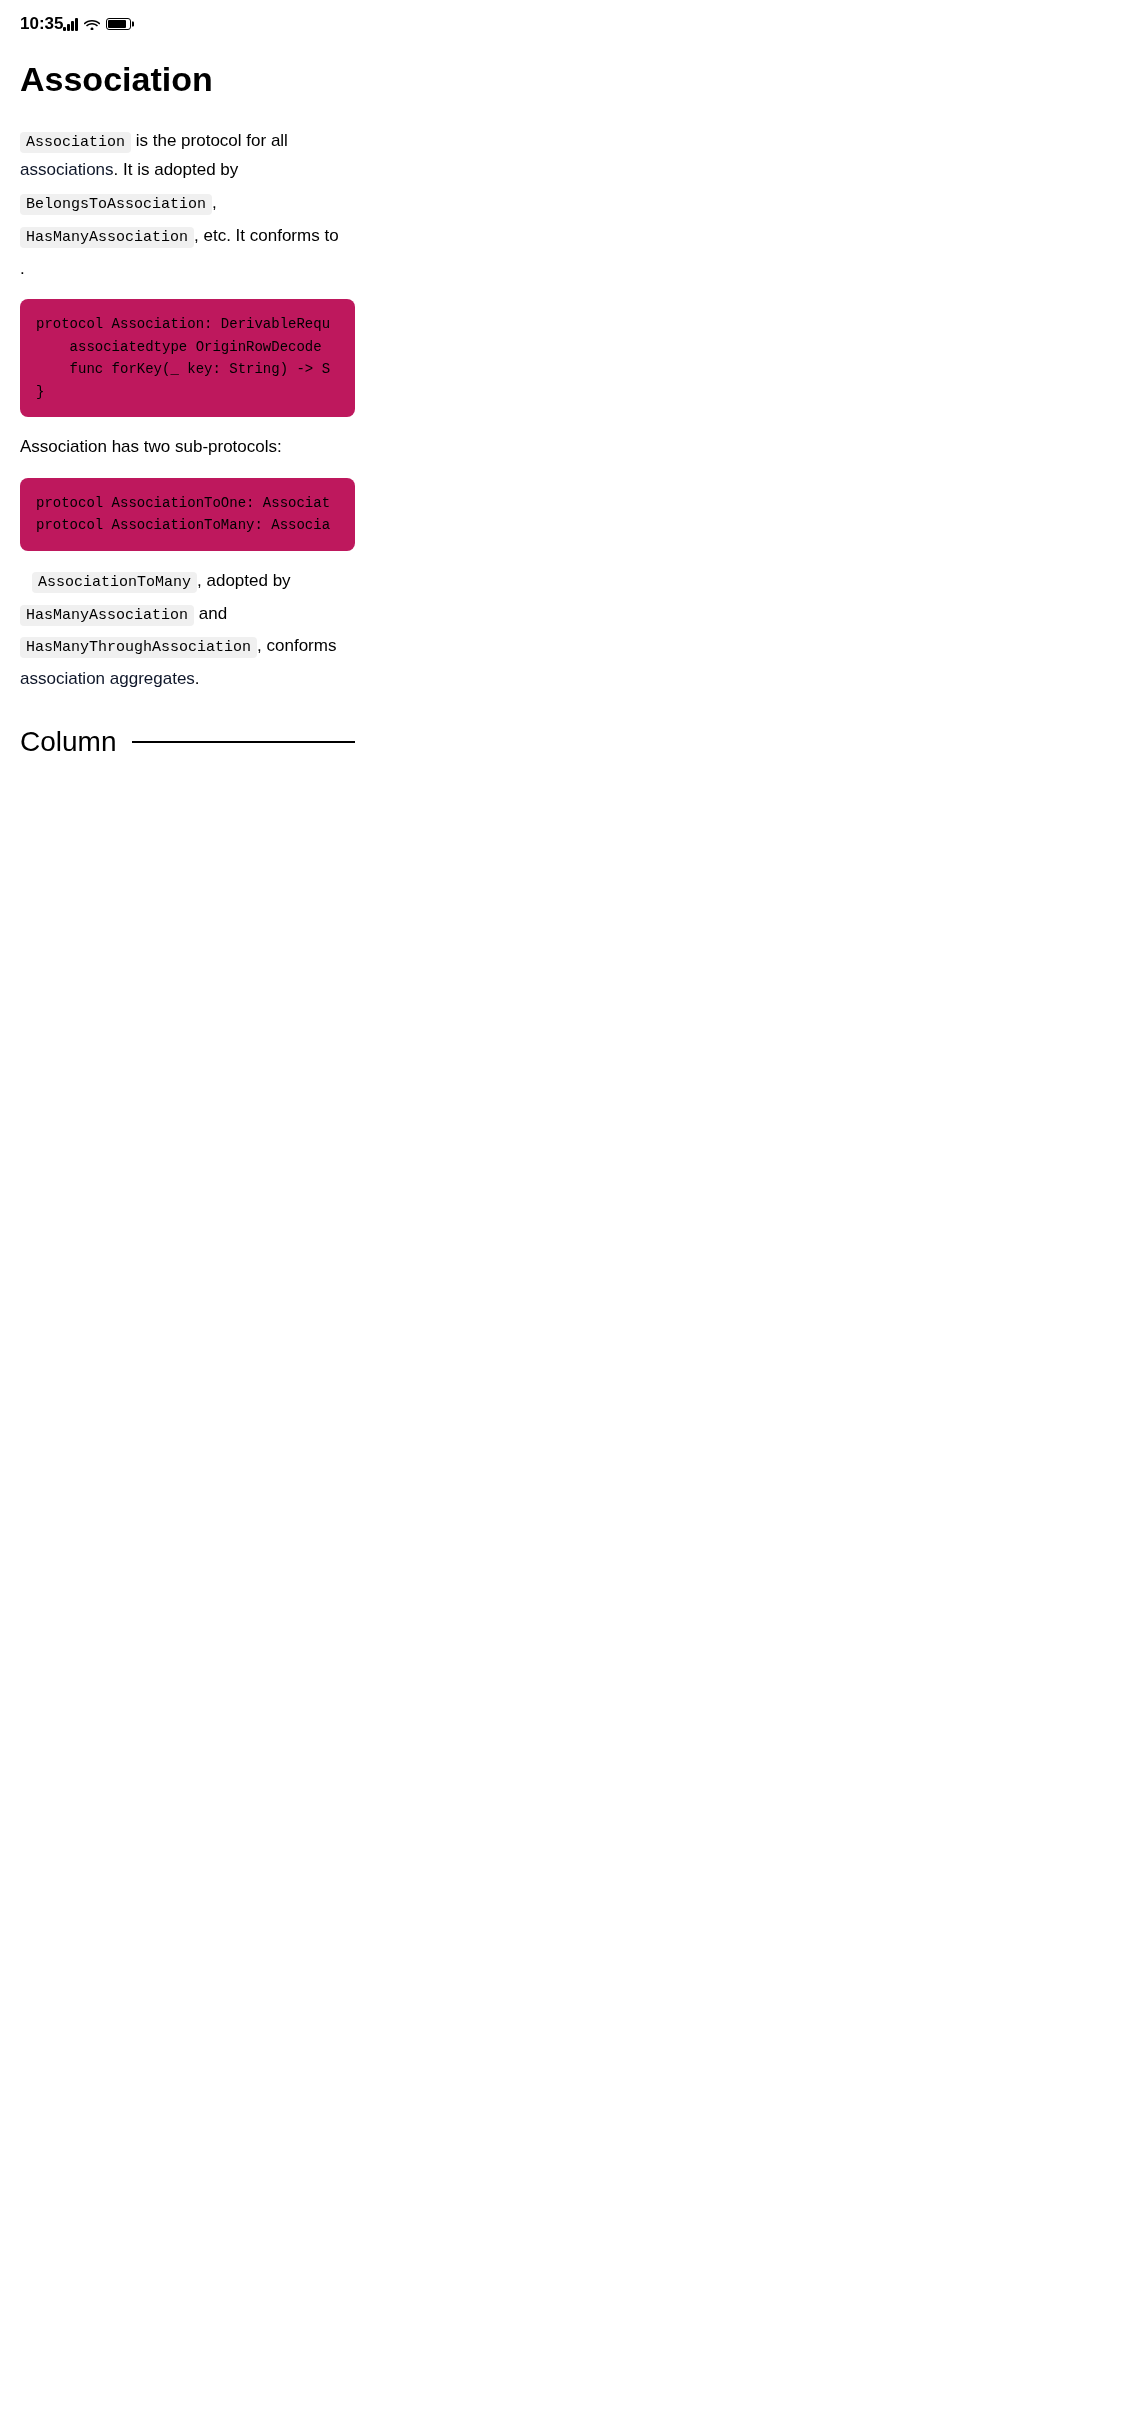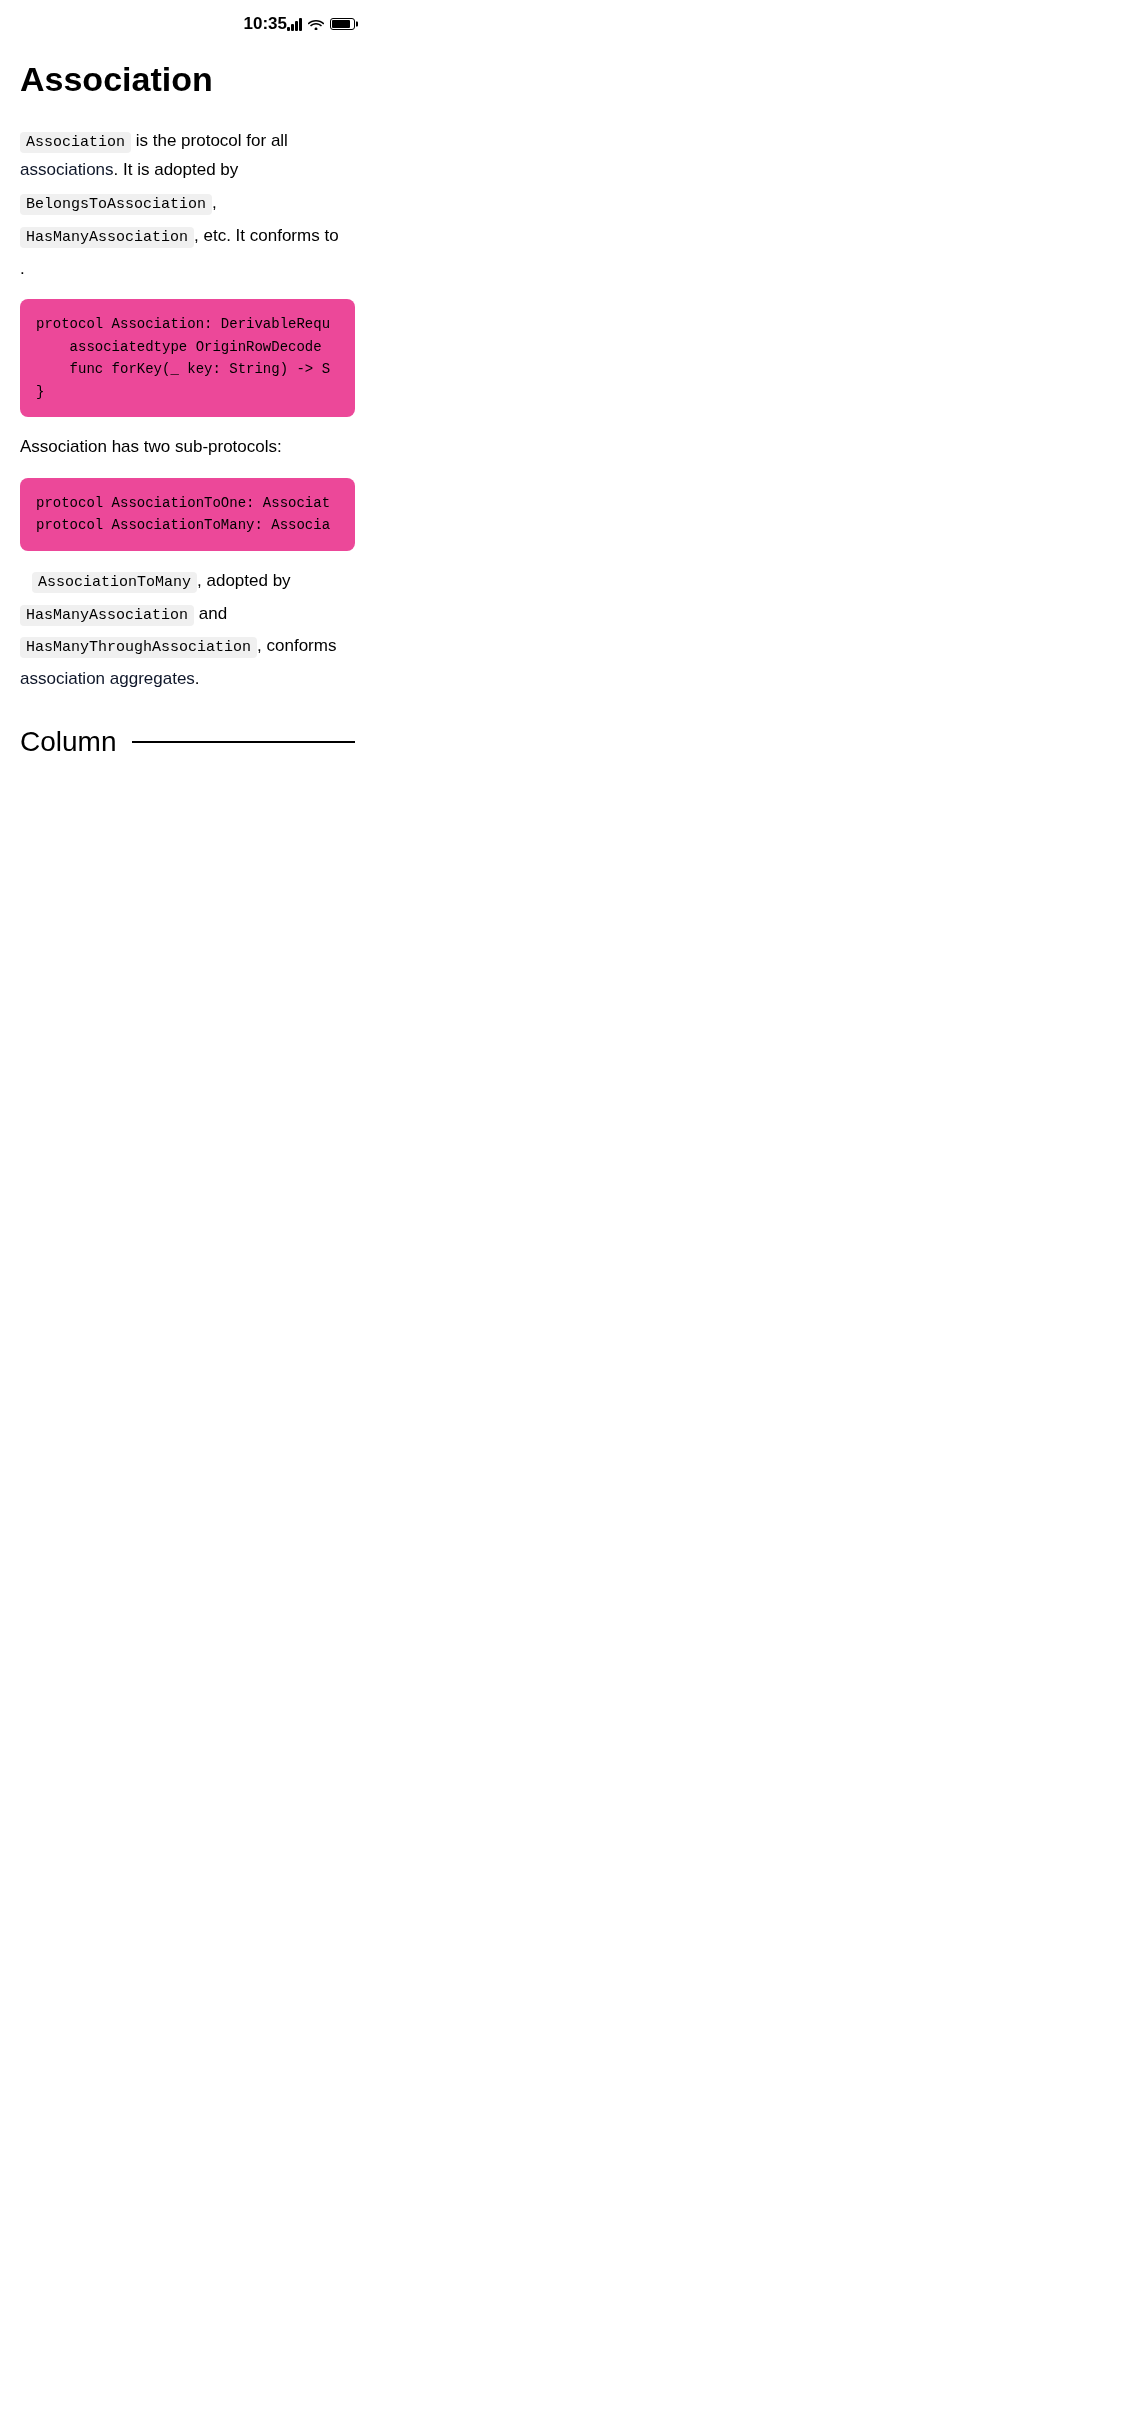--- a/index.html
+++ b/index.html
@@ -12,21 +12,21 @@
     body {
       width: 375px;
       min-height: 812px;
       font-family: -apple-system, BlinkMacSystemFont, 'Helvetica Neue', Arial, sans-serif;
       background: #ffffff;
       overflow-x: hidden;
     }
 
     .status-bar {
       display: flex;
-      justify-content: flex-end;
+      justify-content: flex-start;
       align-items: center;
       padding: 12px 20px 8px 20px;
       height: 44px;
     }
 
     .status-time {
       font-size: 17px;
       font-weight: 600;
       color: #000;
     }
@@ -100,21 +100,21 @@
       color: #000;
       margin-bottom: 28px;
     }
 
     .link-text {
       color: #0f172a;
       text-decoration: none;
     }
 
     .code-block {
-      background: #ec4899;
+      background: #be185d;
       border-radius: 8px;
       padding: 14px 16px;
       margin: 16px 0;
       overflow-x: auto;
     }
 
     .code-block pre {
       font-family: 'Menlo', 'Monaco', 'Courier New', monospace;
       font-size: 14px;
       line-height: 1.6;

